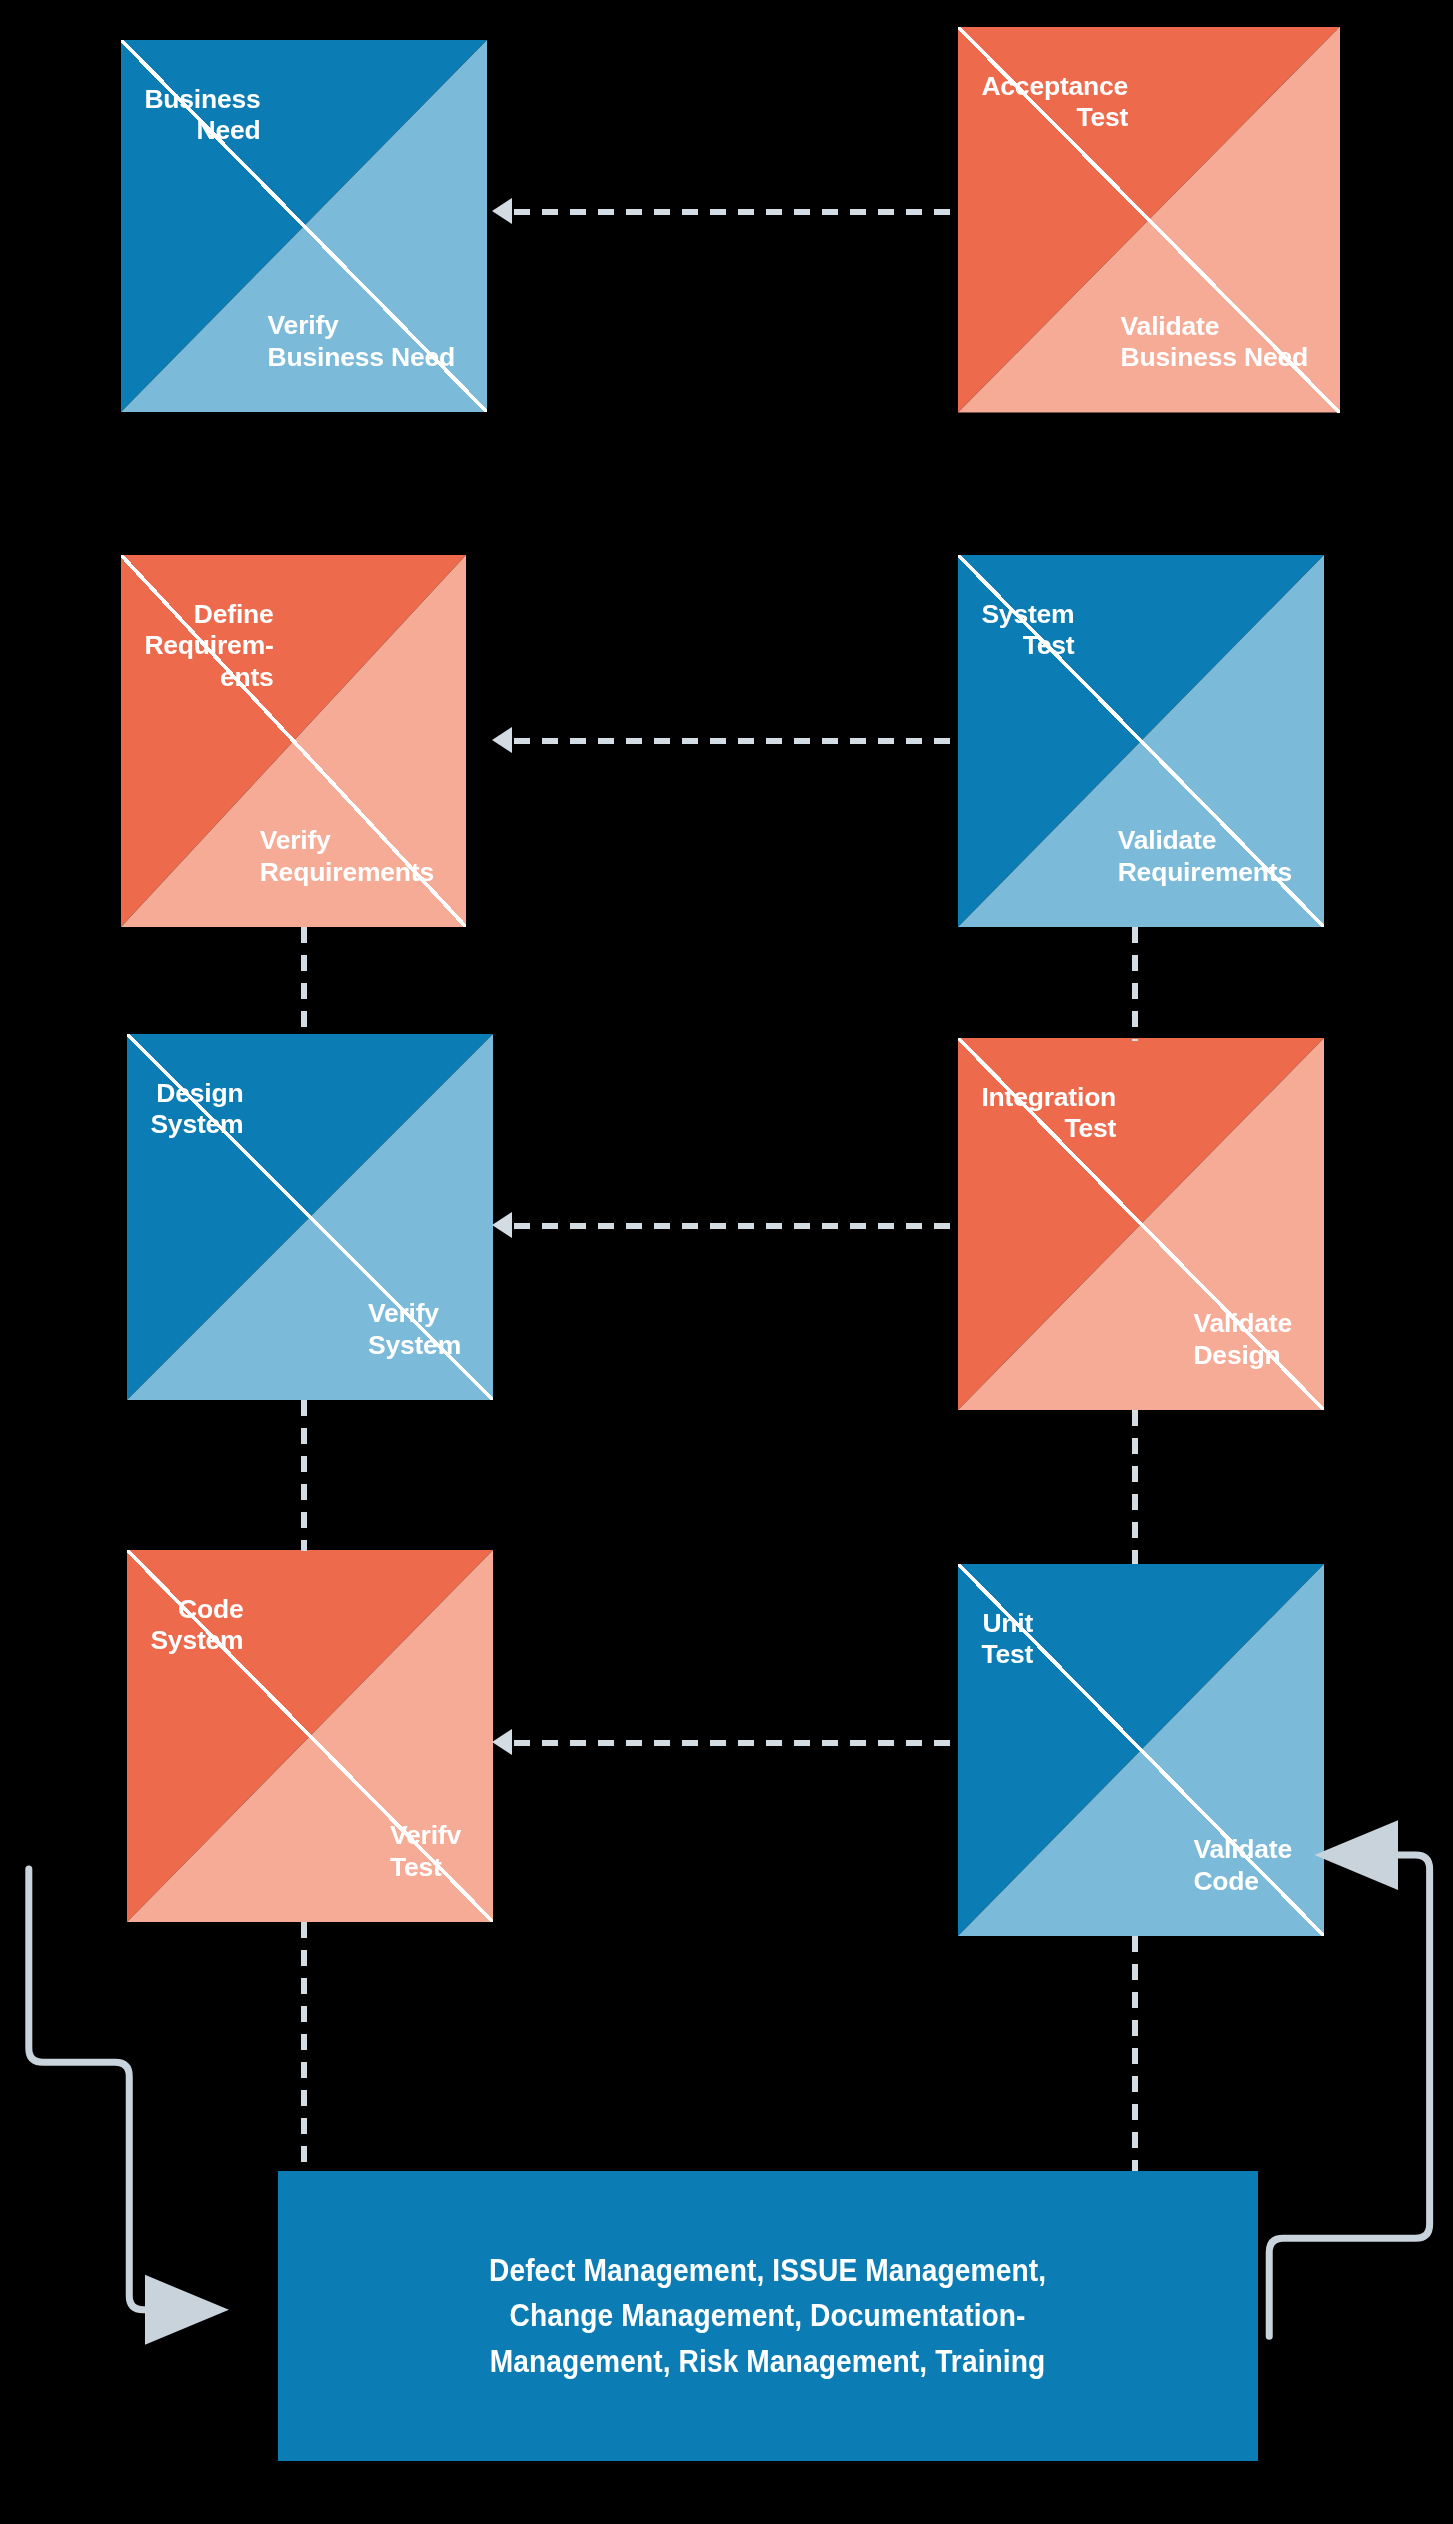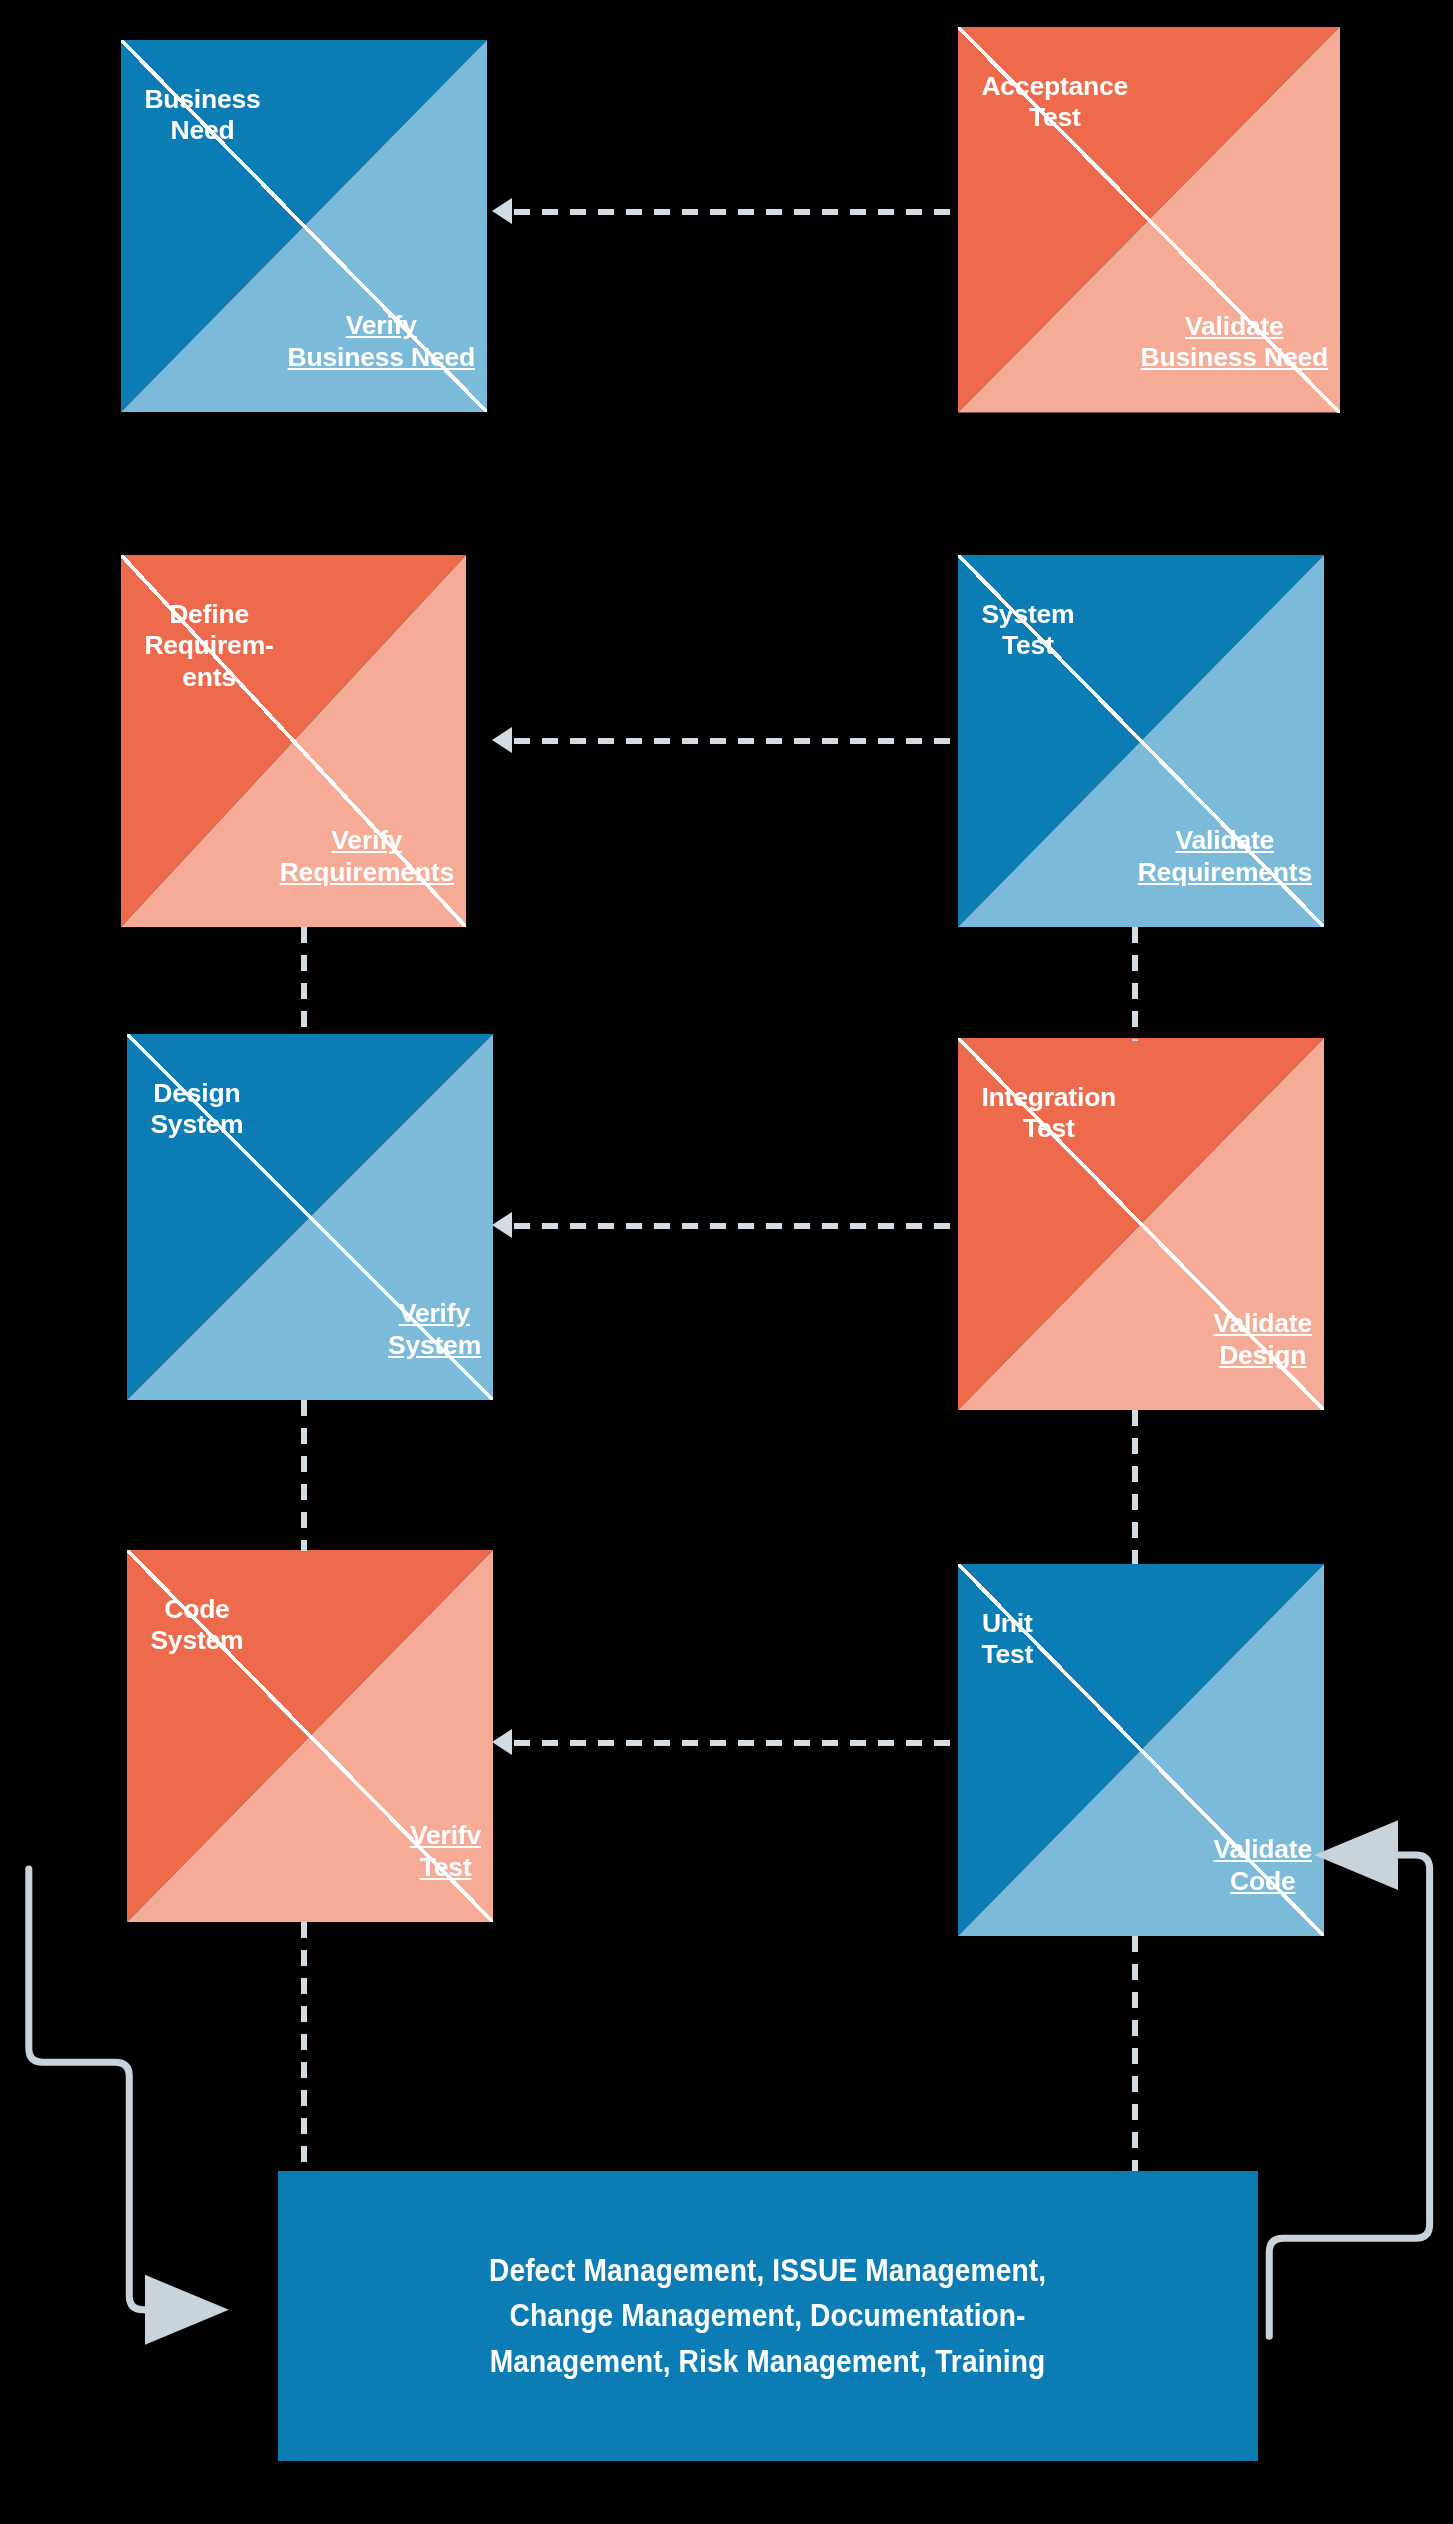--- a/index.html
+++ b/index.html
@@ -18,22 +18,22 @@
         transparent calc(50% - 1.9px), #ffffff calc(50% - 1.9px),
         #ffffff calc(50% + 1.9px), transparent calc(50% + 1.9px));}
 
   .node.blue .half.dark{background:#0b7cb4;}
   .node.blue .half.light{background:#7bbad8;}
   .node.red  .half.dark{background:#ed6a4c;}
   .node.red  .half.light{background:#f6ab96;}
 
   .node .lbl{position:absolute;color:#fff;font-weight:bold;line-height:1.18;
              letter-spacing:-0.2px;white-space:pre-line;}
-  .node .lbl.tl{left:23.4px;top:44px;text-align:center;font-size:26.5px;}
-  .node .lbl.br{right:12px;bottom:39px;text-align:center;font-size:26.5px;text-decoration:underline;}
+  .node .lbl.tl{left:23.4px;top:44px;text-align:right;font-size:26.5px;}
+  .node .lbl.br{right:32px;bottom:39px;text-align:left;font-size:26.5px;}
 
   
   .hdash{position:absolute;height:5.5px;
      background:repeating-linear-gradient(to right,#d3dce3 0 15.6px,transparent 15.6px 28px);}
   .vdash{position:absolute;width:5.5px;
      background:repeating-linear-gradient(to bottom,#d3dce3 0 15.6px,transparent 15.6px 28px);}
   .arrow-left{position:absolute;width:0;height:0;
      border-top:13.2px solid transparent;border-bottom:13.2px solid transparent;
      border-right:20px solid #d3dce3;}
 

